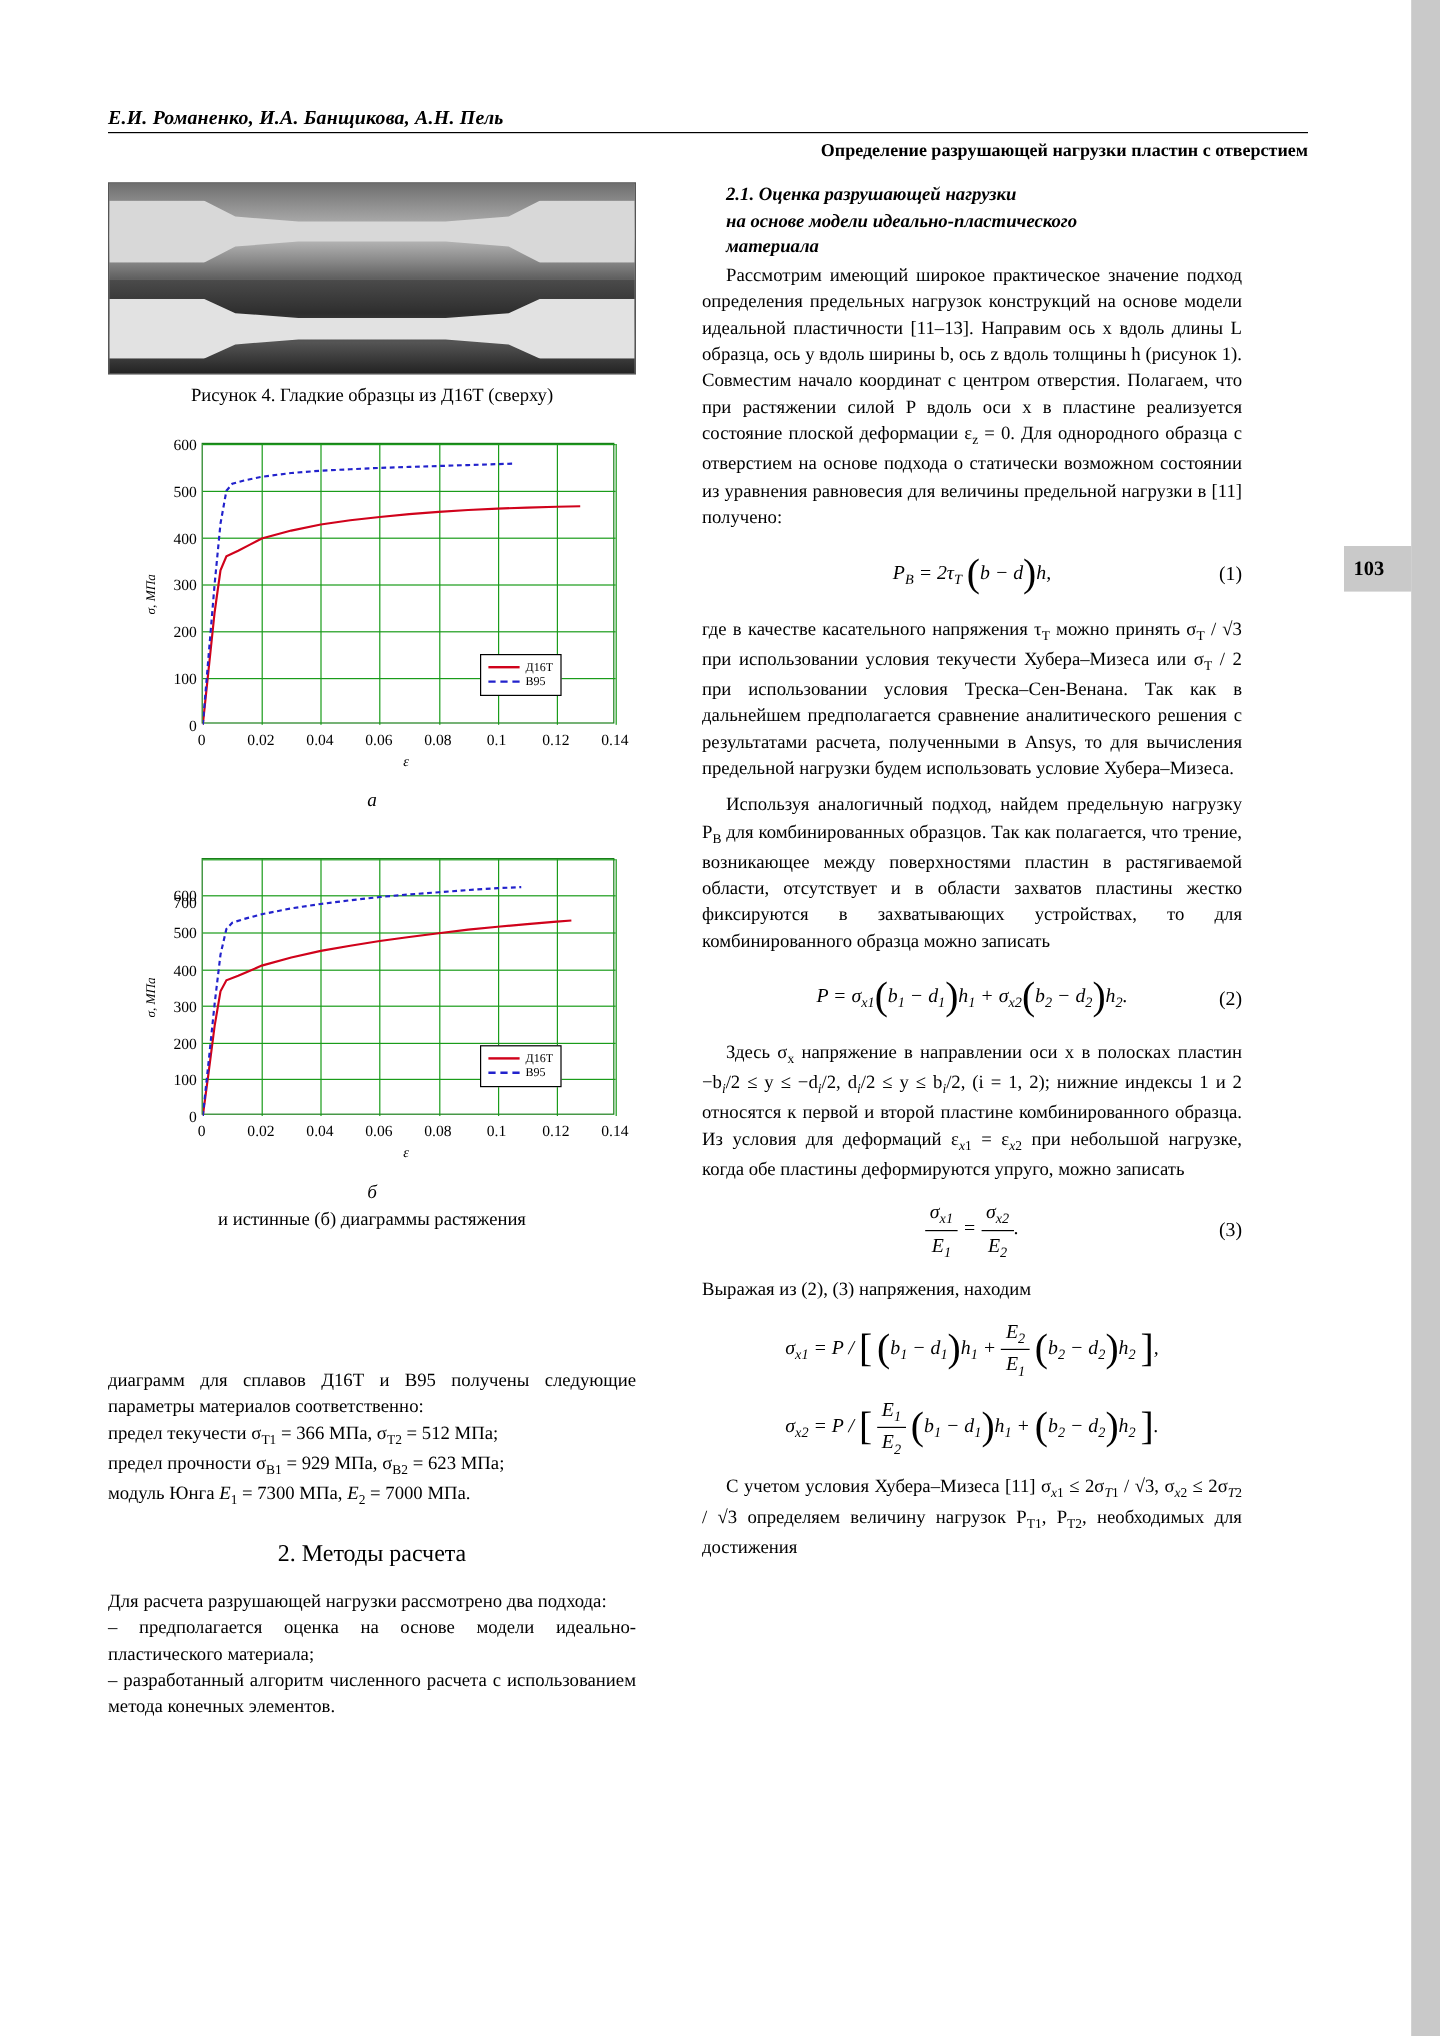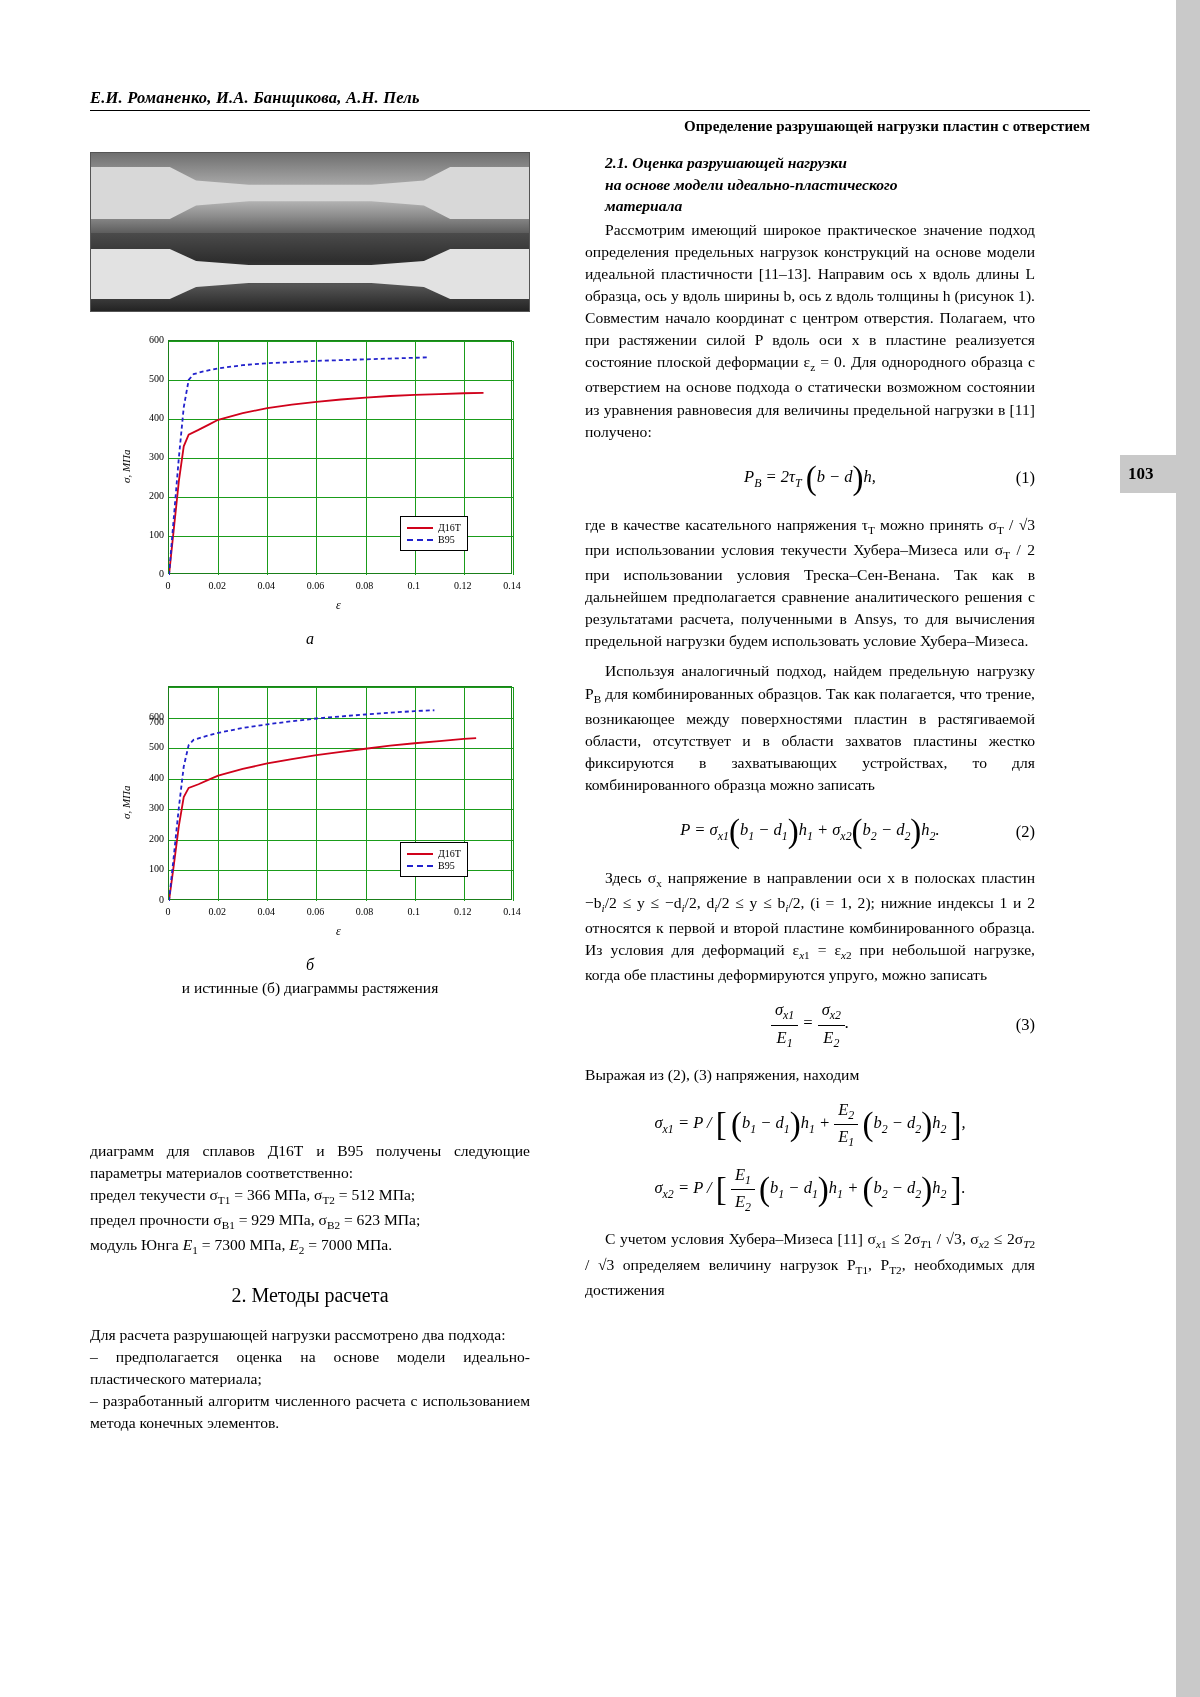--- a/index.html
+++ b/index.html
@@ -137,21 +137,21 @@
   .frac { display:inline-block; vertical-align:middle; text-align:center; }
   .frac .top { display:block; border-bottom:1px solid #000; padding:0 4px; }
   .frac .bot { display:block; padding:0 4px; }
   sub { font-size:0.72em; }
   .big-br { display:inline-block; font-size:2em; vertical-align:middle; font-style:normal; }
 
   
   .chart { position:relative; background:#fff; }
   .plot { position:absolute; background:#fff; border:1px solid #1a7f1a; }
   .gridline-v, .gridline-h { position:absolute; background:#1a9c1a; }
-  .axis-lbl { position:absolute; font-size:10px; font-family:"Liberation Serif", serif; }
+  .axis-lbl { position:absolute; font-size:13px; font-family:"Liberation Serif", serif; }
   .ylabel {
     position:absolute;
     transform:rotate(-90deg);
     transform-origin:left top;
     font-size:11px;
     font-style:italic;
     white-space:nowrap;
   }
   .xlabel { position:absolute; font-size:12px; font-style:italic; }
   .legend {
@@ -183,20 +183,21 @@
       <div class="strip" style="top:0;height:80px;background:linear-gradient(180deg,#6f6f6f 0%,#9a9a9a 30%,#bdbdbd 55%,#8a8a8a 80%,#5d5d5d 100%);"></div>
       <div class="strip" style="top:80px;height:80px;background:linear-gradient(180deg,#4b4b4b 0%,#2e2e2e 35%,#555 65%,#1f1f1f 100%);"></div>
 
       <div class="specimen" style="top:14px;height:52px;background:#d8d8d8;
            clip-path:polygon(0 0,18% 0,24% 26%,36% 34%,64% 34%,76% 26%,82% 0,100% 0,100% 100%,82% 100%,76% 74%,64% 66%,36% 66%,24% 74%,18% 100%,0 100%);"></div>
       <div class="specimen" style="top:96px;height:50px;background:#e2e2e2;
            clip-path:polygon(0 0,18% 0,24% 24%,36% 32%,64% 32%,76% 24%,82% 0,100% 0,100% 100%,82% 100%,76% 76%,64% 68%,36% 68%,24% 76%,18% 100%,0 100%);"></div>
     </div>
 
     <div class="caption">
+      <div>Рисунок 4. Гладкие образцы из Д16Т (сверху)</div>
     </div>
 
     <div class="chart-wrap">
       <div class="chart" id="chart-a" style="width:440px;height:300px;">
           <div class="plot" style="left: 78px; top: 14px; width: 344px; height: 234px;">
             <div class="gridline-v" style="left: 49.1429px; top: 0px; width: 1px; height: 234px;"></div>
             <div class="gridline-v" style="left: 98.2857px; top: 0px; width: 1px; height: 234px;"></div>
             <div class="gridline-v" style="left: 147.429px; top: 0px; width: 1px; height: 234px;"></div>
             <div class="gridline-v" style="left: 196.571px; top: 0px; width: 1px; height: 234px;"></div>
             <div class="gridline-v" style="left: 245.714px; top: 0px; width: 1px; height: 234px;"></div>

